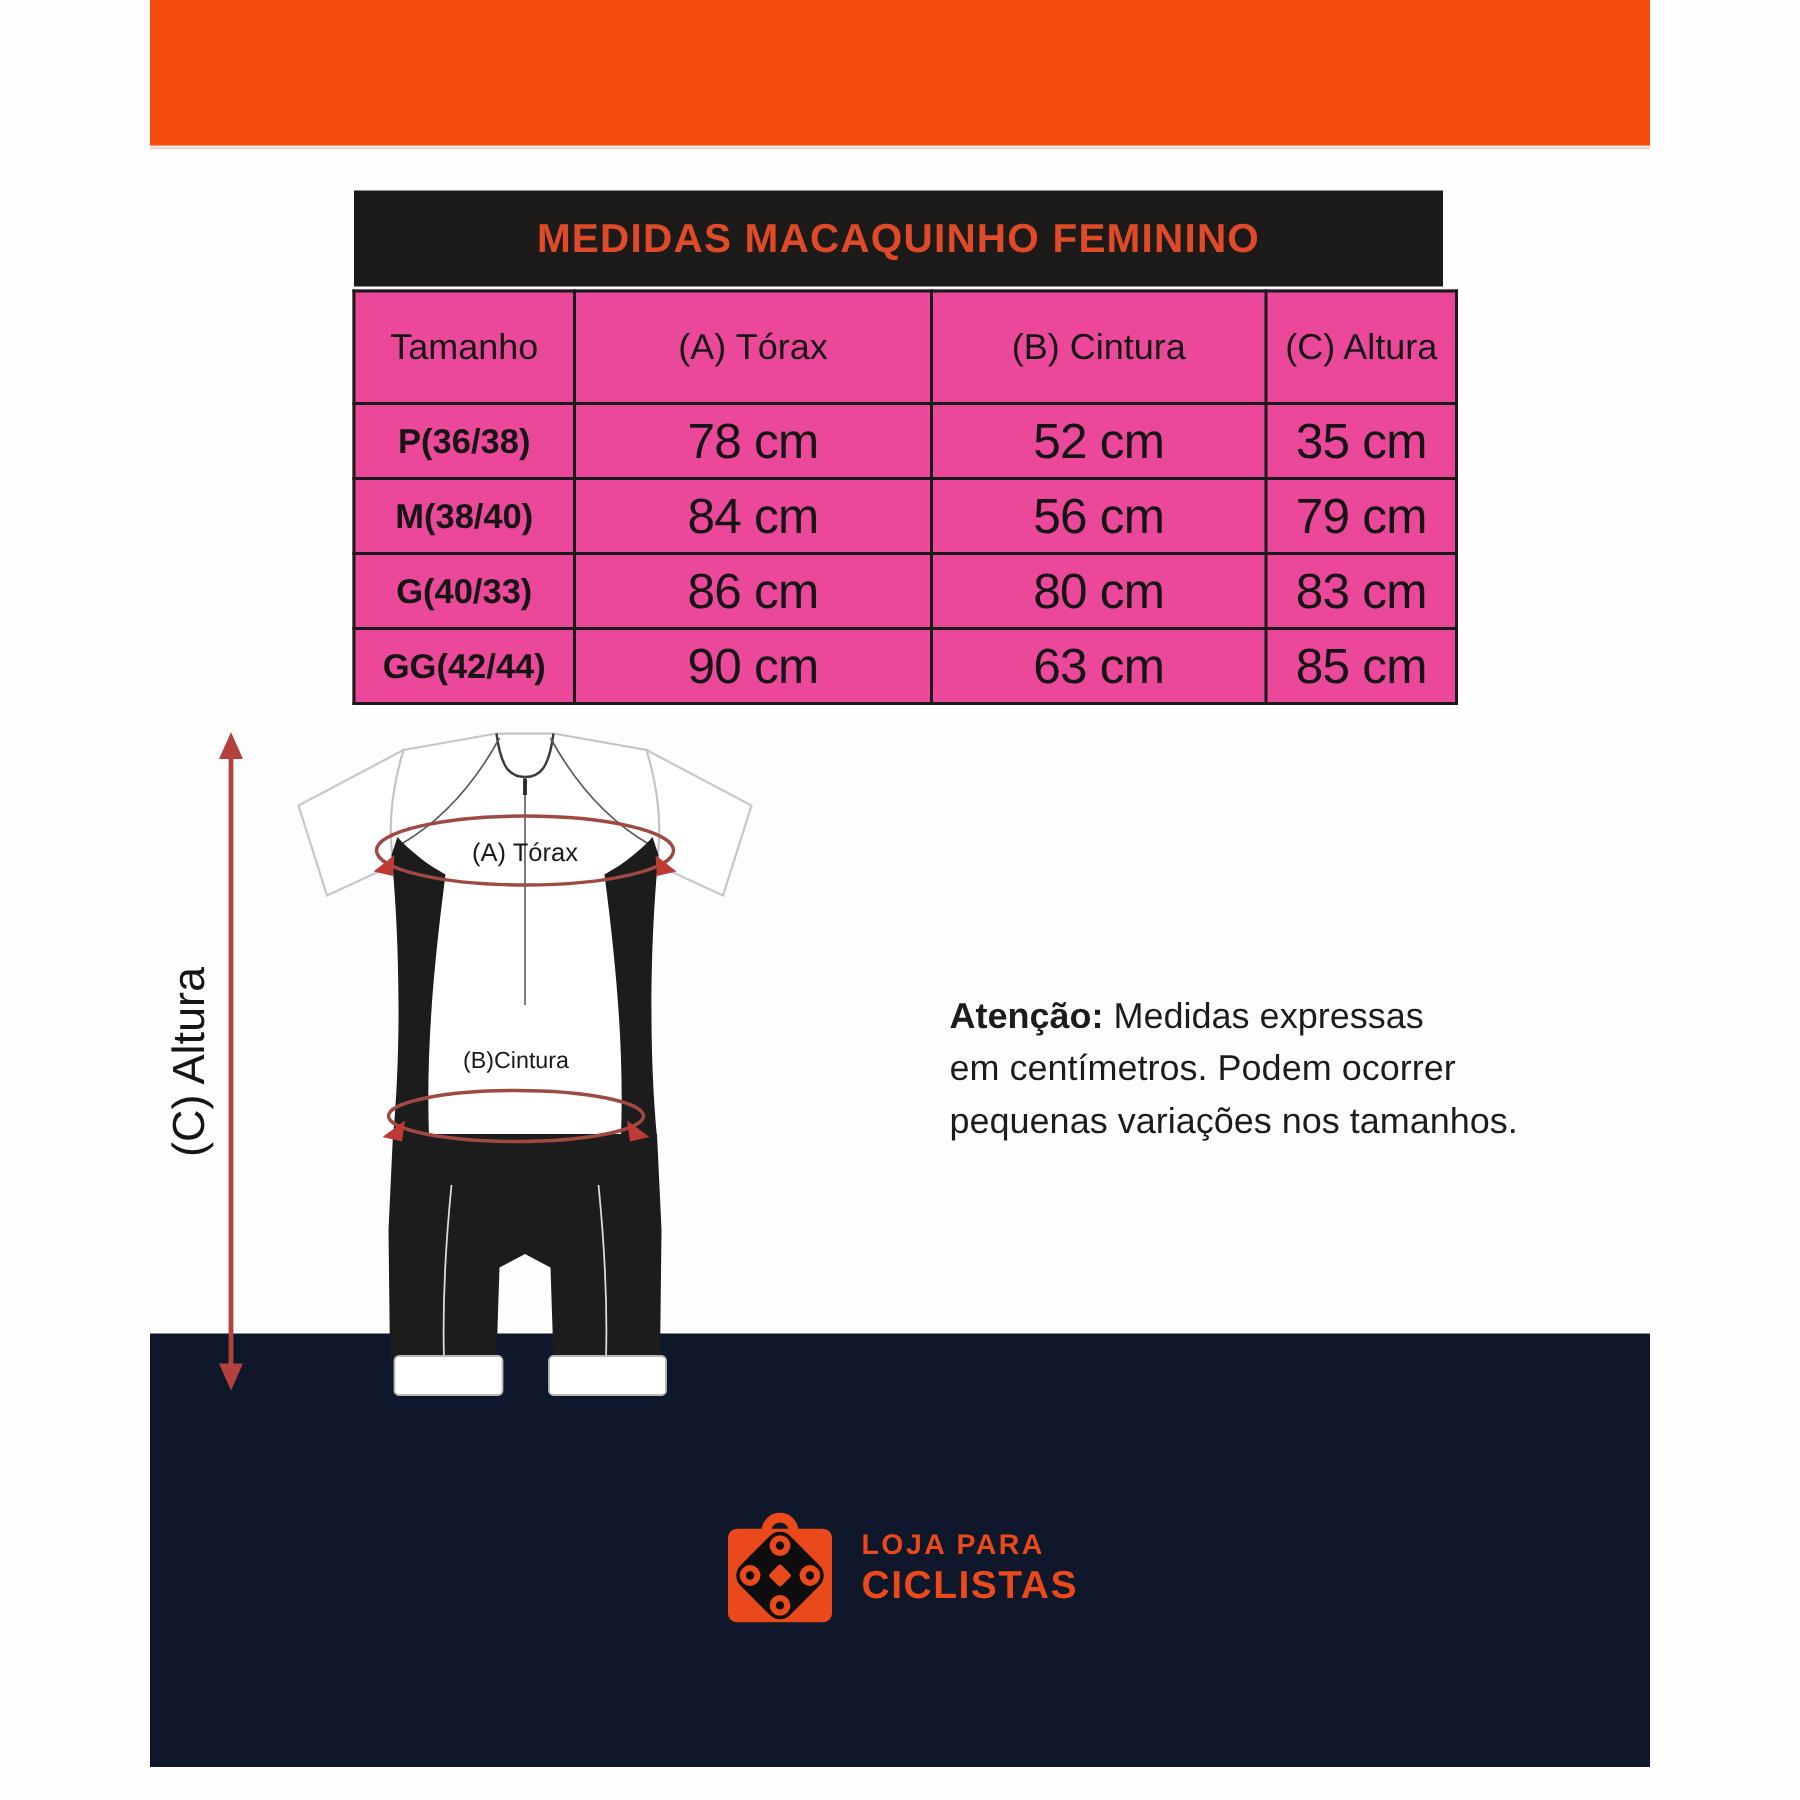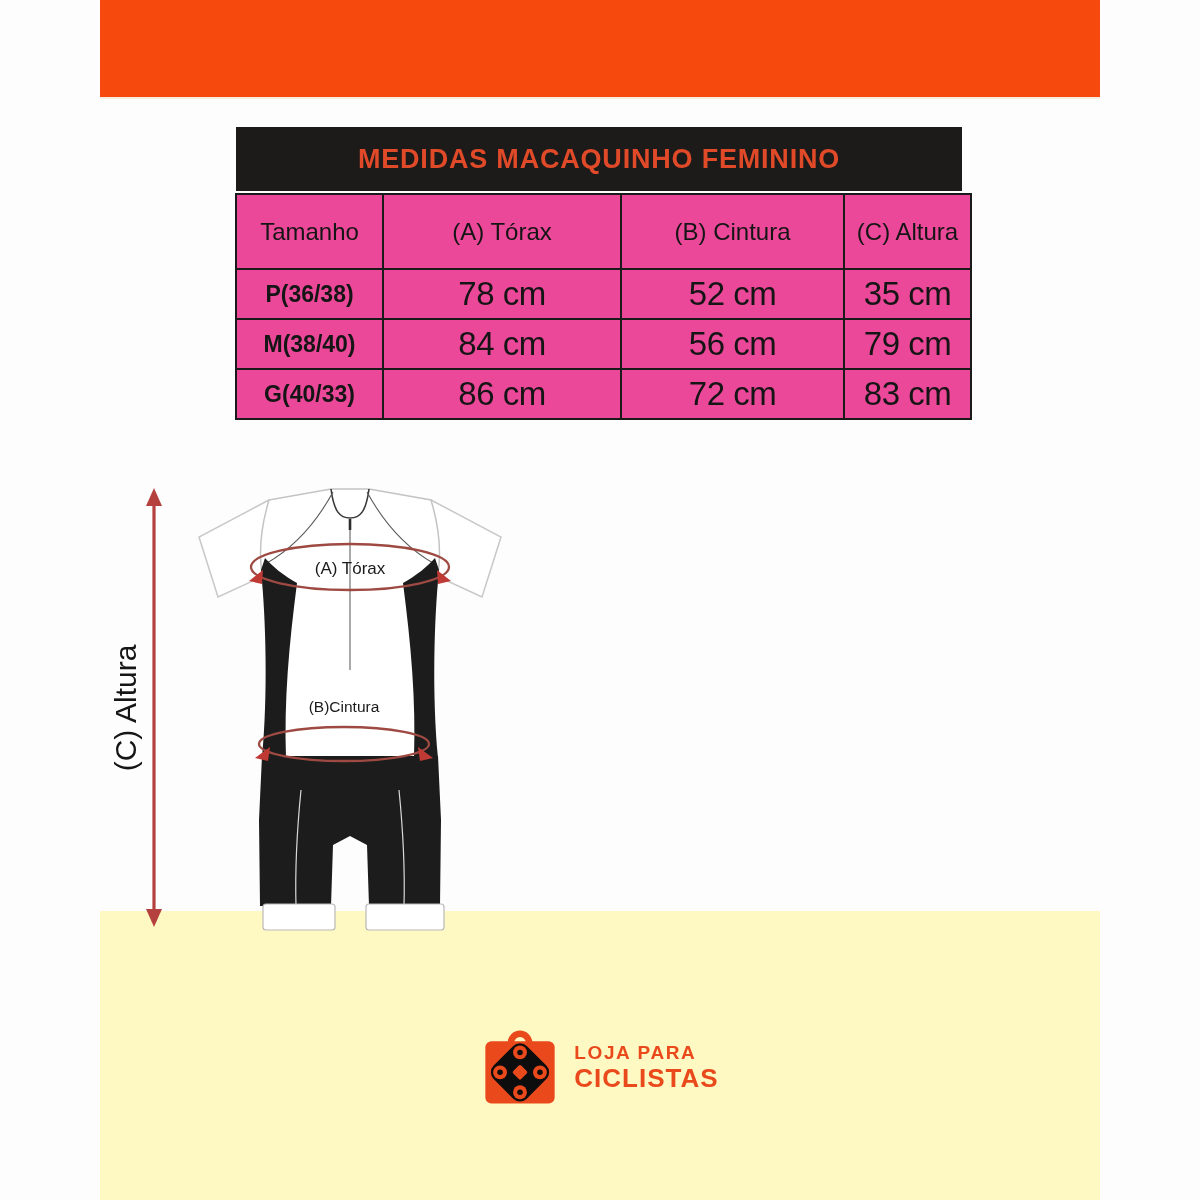--- a/index.html
+++ b/index.html
@@ -45,22 +45,22 @@
   .sz{font-weight:bold;}
   .szd{font-weight:bold;}
 
   .note{
     position:absolute;left:633px;top:660px;width:390px;
     font-size:24px;line-height:35px;color:#1c1c1c;
   }
   .note b{font-weight:bold;}
 
   .footer{
-    position:absolute;left:100px;top:911px;width:1000px;height:289px;
-    background:#fef9c3;
+    position:absolute;left:100px;top:889px;width:1000px;height:289px;
+    background:#0f172a;
   }
   .brand{
     position:absolute;left:0;top:117px;width:100%;
     display:flex;justify-content:center;align-items:center;gap:15px;
   }
   .brand-text{display:flex;flex-direction:column;color:var(--brand-orange,#ea4a1b);}
   .brand-l1{font-size:19px;font-weight:bold;letter-spacing:1.6px;line-height:20px;}
   .brand-l2{font-size:26px;font-weight:bold;letter-spacing:1px;line-height:30px;}
 
   .suit-svg{position:absolute;left:100px;top:478px;z-index:3;}
@@ -92,26 +92,37 @@
       </tr>
       <tr class="data">
         <td class="c-size"><span class="sz">M</span><span class="szd">(38/40)</span></td>
         <td class="meas">84 cm</td>
         <td class="meas">56 cm</td>
         <td class="meas">79 cm</td>
       </tr>
       <tr class="data">
         <td class="c-size"><span class="sz">G</span><span class="szd">(40/33)</span></td>
         <td class="meas">86 cm</td>
-        <td class="meas">72 cm</td>
+        <td class="meas">80 cm</td>
         <td class="meas">83 cm</td>
+      </tr>
+      <tr class="data">
+        <td class="c-size"><span class="sz">GG</span><span class="szd">(42/44)</span></td>
+        <td class="meas">90 cm</td>
+        <td class="meas">63 cm</td>
+        <td class="meas">85 cm</td>
       </tr>
     </tbody>
   </table>
 
+  <div class="note">
+    <b>Atenção:</b><span> Medidas expressas</span><br>
+    <span>em centímetros. Podem ocorrer</span><br>
+    <span>pequenas variações nos tamanhos.</span>
+  </div>
 
   <div class="footer">
     <div class="brand">
       <svg width="78" height="80" viewBox="0 0 90 92">
         <circle cx="45" cy="17" r="10.5" fill="none" stroke="#ea4a1b" stroke-width="7.5"></circle>
         <rect x="5" y="15" width="80" height="72" rx="7" fill="#ea4a1b"></rect>
         <g transform="translate(45,51)">
           <rect x="-27" y="-27" width="54" height="54" rx="11" transform="rotate(45)" fill="#0d0d0d"></rect>
           <circle cx="0" cy="-23" r="8" fill="#ea4a1b"></circle>
           <circle cx="0" cy="23" r="8" fill="#ea4a1b"></circle>

